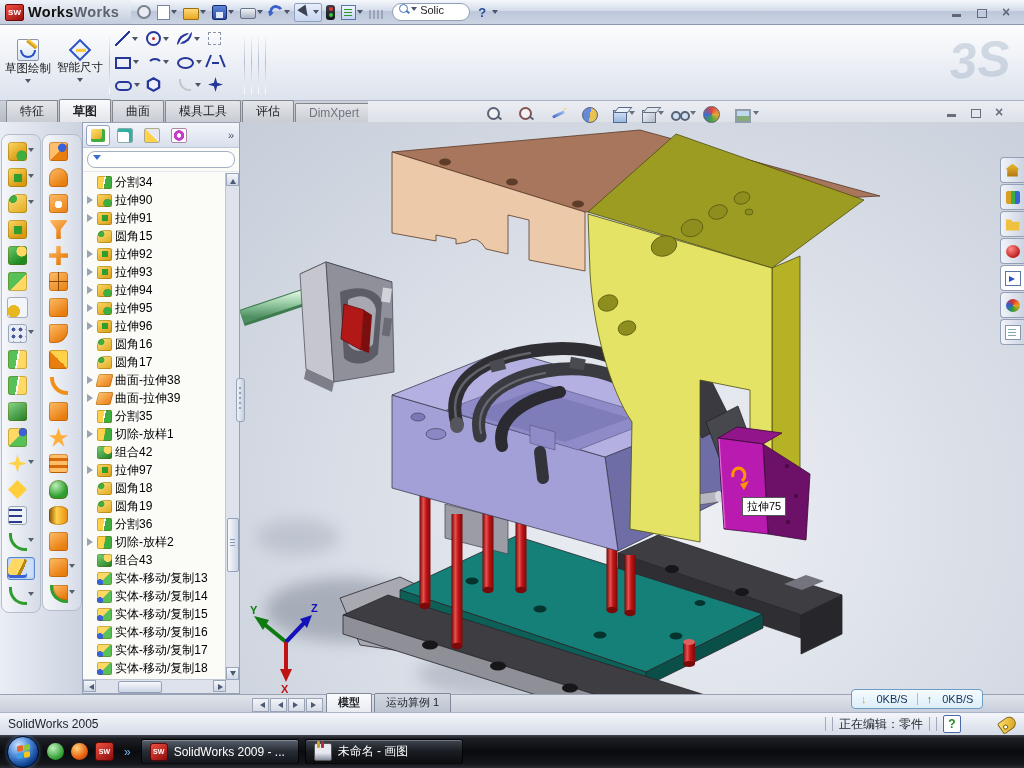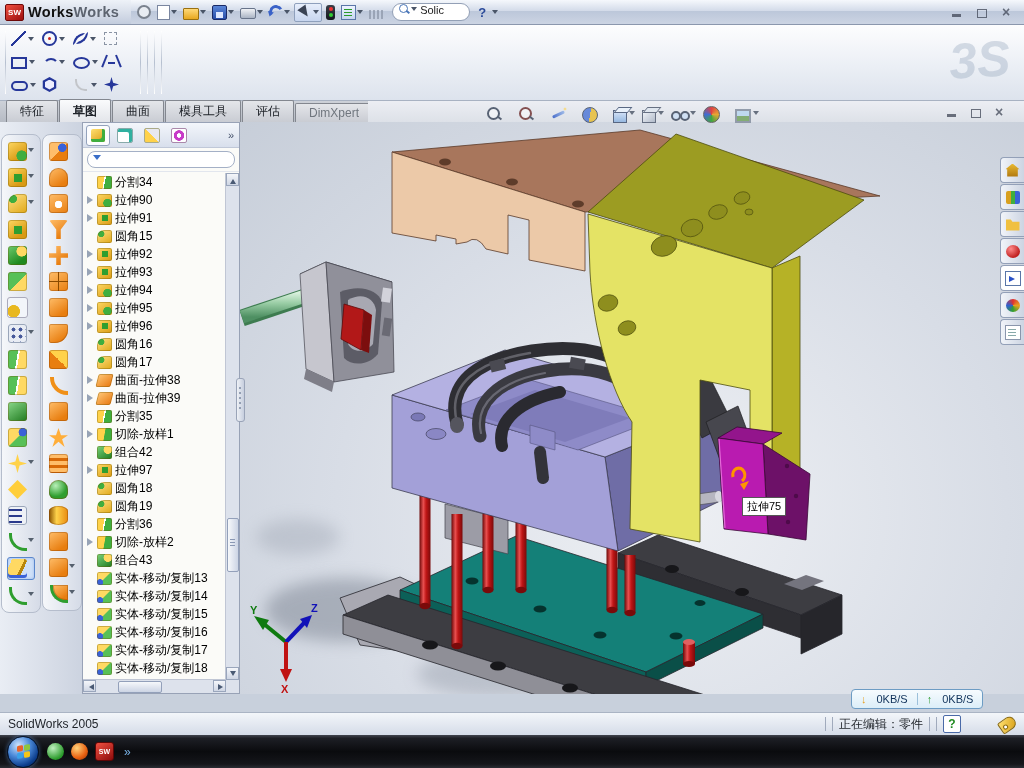--- a/index.html
+++ b/index.html
@@ -391,20 +391,34 @@
       <span class="car show"></span>
     </div>
     <div class="winctrl">
       <span class="wc wc-min"></span>
       <span class="wc wc-rest"></span>
       <span class="wc wc-close"></span>
     </div>
   </div>
 
   <div class="ribbon">
+    <div class="rb-group">
+
+        <div class="vbtn">
+          <span class="ric" data-ric="sketch-draw"></span>
+          <span class="lbl">草图绘制</span>
+          <span class="car show"></span>
+        </div>
+
+        <div class="vbtn">
+          <span class="ric" data-ric="smart-dim"></span>
+          <span class="lbl">智能尺寸</span>
+          <span class="car show"></span>
+        </div>
+      </div>
     <div class="rb-sep"></div>
     <div class="skgrid">
 
         <span class="skcell">
           <span class="si" data-si="line"><i></i></span>
           <span class="car show"></span>
         </span>
 
         <span class="skcell">
           <span class="si" data-si="circle"><i></i></span>
@@ -1149,20 +1163,40 @@
     <span class="nseg">
       <span class="arr-dn">↓</span>
       <span>0KB/S</span>
     </span>
     <span class="nseg">
       <span class="arr-up">↑</span>
       <span>0KB/S</span>
     </span>
   </div>
 
+  <div class="modeltabs">
+    <span class="mt-spacer"></span>
+    <span class="mnav">
+        <span class="tri-l"></span>
+      </span>
+    <span class="mnav">
+        <span class="tri-l"></span>
+      </span>
+    <span class="mnav">
+        <span class="tri-r"></span>
+      </span>
+    <span class="mnav">
+        <span class="tri-r"></span>
+      </span>
+    <span style="display:flex;align-items:flex-end">
+
+    <span class="mtab active"><span>模型</span></span>
+        <span class="mtab"><span>运动算例 1</span></span>
+      </span>
+  </div>
 
   <div class="statusbar">
     <span>SolidWorks 2005</span>
     <span class="sb-right">
       <span class="vsep"></span>
       <span class="vsep"></span>
       <span>正在编辑：零件</span>
       <span class="vsep"></span>
       <span class="vsep"></span>
       <span class="helpbtn">?</span>
@@ -1181,15 +1215,27 @@
         </span>
     </div>
     <div class="ql">
 
     <span class="qlico" data-app="messenger"></span>
         <span class="qlico" data-app="browser"></span>
         <span class="qlico" data-app="solidworks">SW</span>
       </div>
     <span class="chev"></span>
     <span style="width:10px"></span>
+    <span style="display:flex">
+
+        <span class="tbtn active">
+          <span class="tb-ico" data-app="solidworks">SW</span>
+          <span class="tb-label">SolidWorks 2009 - ...</span>
+        </span>
+
+        <span class="tbtn">
+          <span class="tb-ico" data-app="paint"></span>
+          <span class="tb-label">未命名 - 画图</span>
+        </span>
+      </span>
   </div>
 
 </div>
 
 </body></html>

